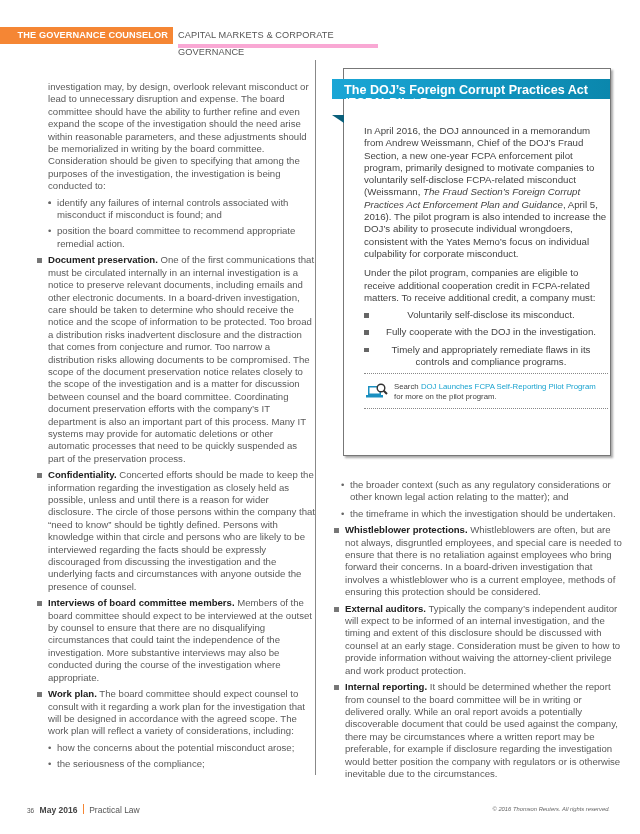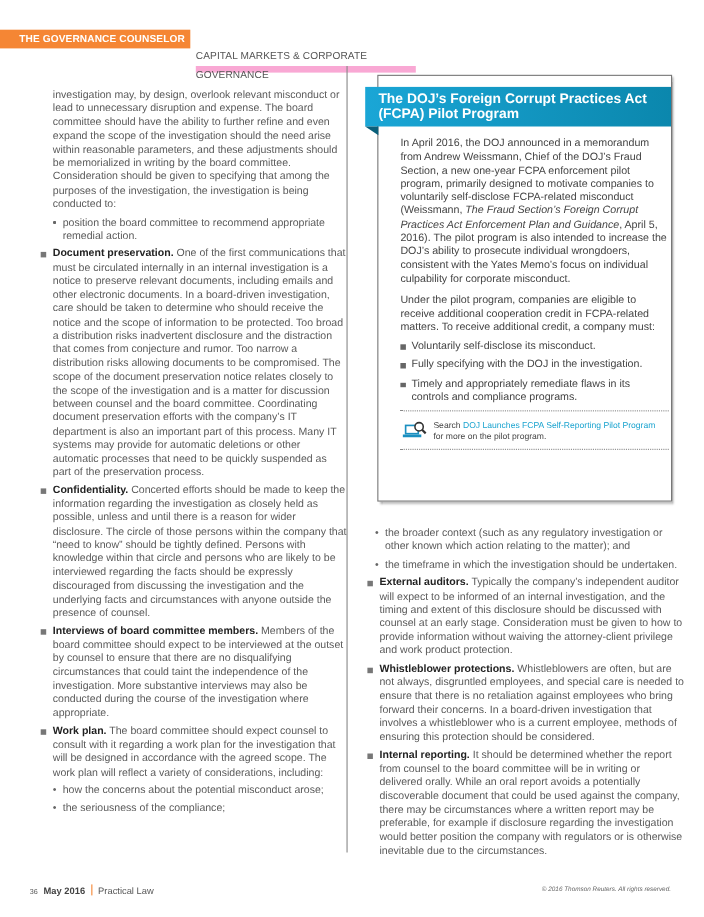--- a/index.html
+++ b/index.html
@@ -10,22 +10,22 @@
       color: #555555;
     }
     .topbar { position: absolute; top: 27px; left: 0; width: 516px; height: 17px; }
     .topbar .brand {
       position: absolute; left: 0; top: 0; width: 173px; height: 17px;
       background: #f58634; color: #fff; font-size: 9.2px; font-weight: bold;
       text-align: right; line-height: 17px; padding-right: 5px; box-sizing: border-box;
       letter-spacing: 0.1px;
     }
     .topbar .section {
-      position: absolute; left: 178px; top: 16px; height: 17px; line-height: 17px;
-      font-size: 9.2px; color: #555; border-bottom: 6px solid #f9a8d4; width: 200px;
+      position: absolute; left: 178px; top: 0; height: 17px; line-height: 17px;
+      font-size: 9.2px; color: #555; border-bottom: 4px solid #f9a8d4; width: 200px;
       letter-spacing: 0.1px;
     }
     .divider {
       position: absolute; left: 315px; top: 60px; width: 1px; height: 715px; background: #888;
     }
     .col { position: absolute; font-size: 9.6px; line-height: 12.4px; color: #5a5a5a; }
     .col-left { left: 48px; top: 65px; width: 268px; margin-top: 16px; }
     .col-right { left: 333px; top: 479px; width: 290px; }
     .col p { margin: 0 0 4px 0; }
     .bullet { position: relative; padding-left: 9px; margin: 0 0 4px 0; }
@@ -35,35 +35,35 @@
       position: absolute; left: 1px; top: 4px; width: 5px; height: 5px; background: #777;
     }
     .sq b { color: #222; font-weight: bold; }
     .sub { margin-left: 12px; }
 
     .box {
       position: absolute; left: 343px; top: 68px; width: 266px; height: 386px;
       border: 1px solid #777; box-shadow: 2px 2px 2px #aaa; background: #fff;
     }
     .box-header {
-      position: absolute; left: -12px; top: 10px; width: 278px; height: 36px;
+      position: absolute; left: -12px; top: 10px; width: 278px; height: 20px;
       background: linear-gradient(to right, #1aa6d6, #0b87ad);
       color: #fff; font-weight: bold; font-size: 12.6px; line-height: 13px;
       padding: 5px 0 0 12px; box-sizing: border-box;
     }
     .box-fold {
       position: absolute; left: -12px; top: 46px; width: 0; height: 0;
       border-top: 8px solid #0a5f7a; border-left: 12px solid transparent;
     }
     .box-body {
       position: absolute; left: 20px; top: 56px; width: 244px;
       font-size: 9.7px; line-height: 12.3px; color: #444;
     }
     .box-body p { margin: 0 0 7px 0; }
-    .box-sq { position: relative; padding-left: 10px; margin: 0 0 5px 0; }
+    .box-sq { position: relative; padding-left: 10px; margin: 0 0 5px 0; text-align: center; }
     .box-sq .sqmark { position: absolute; left: 0; top: 4px; width: 4.5px; height: 4.5px; background: #666; }
     .dotted { border-top: 1px dotted #888; height: 0; margin: 0; }
     .search-row { position: relative; padding: 8px 0 6px 30px; font-size: 7.8px; line-height: 10px; color: #444; }
     .search-row .icon { position: absolute; left: 2px; top: 8px; width: 22px; height: 18px; }
     .search-row a { color: #1aa3cf; text-decoration: none; text-align: right; }
 
     .footer { position: absolute; top: 804px; left: 27px; font-size: 8.5px; color: #555; }
     .footer .pg { font-size: 6.5px; margin-right: 3px; }
     .footer .date { font-weight: bold; color: #444; }
     .footer .sep { display: inline-block; width: 1px; height: 10px; background: #f58634; vertical-align: -1px; margin: 0 3px; }
@@ -75,21 +75,21 @@
 <div class="topbar">
   <div class="brand">THE GOVERNANCE COUNSELOR</div>
   <div class="section">CAPITAL MARKETS &amp; CORPORATE GOVERNANCE</div>
 </div>
 
 <div class="divider"></div>
 
 <div class="col col-left">
   <p>investigation may, by design, overlook relevant misconduct or lead to unnecessary disruption and expense. The board committee should have the ability to further refine and even expand the scope of the investigation should the need arise within reasonable parameters, and these adjustments should be memorialized in writing by the board committee. Consideration should be given to specifying that among the purposes of the investigation, the investigation is being conducted to:</p>
   <div class="bullet"><span class="dot">•</span></div>
-  <div class="bullet"><span class="dot">•</span></div>
+  <div class="bullet"><span class="dot">•</span><span>identify any failures of internal controls associated with misconduct if misconduct is found; and</span></div>
   <div class="bullet"><span class="dot">•</span><span>position the board committee to recommend appropriate remedial action.</span></div>
 
   <div class="sq" style="margin-left:-12px">
     <span class="sqmark"></span>
     <b>Document preservation.</b><span> One of the first communications that must be circulated internally in an internal investigation is a notice to preserve relevant documents, including emails and other electronic documents. In a board-driven investigation, care should be taken to determine who should receive the notice and the scope of information to be protected. Too broad a distribution risks inadvertent disclosure and the distraction that comes from conjecture and rumor. Too narrow a distribution risks allowing documents to be compromised. The scope of the document preservation notice relates closely to the scope of the investigation and is a matter for discussion between counsel and the board committee. Coordinating document preservation efforts with the company’s IT department is also an important part of this process. Many IT systems may provide for automatic deletions or other automatic processes that need to be quickly suspended as part of the preservation process.</span>
   </div>
   <div class="sq">
     <span class="sqmark"></span>
     <b>Confidentiality.</b><span> Concerted efforts should be made to keep the information regarding the investigation as closely held as possible, unless and until there is a reason for wider disclosure. The circle of those persons within the company that “need to know” should be tightly defined. Persons with knowledge within that circle and persons who are likely to be interviewed regarding the facts should be expressly discouraged from discussing the investigation and the underlying facts and circumstances with anyone outside the presence of counsel.</span>
   </div>
@@ -105,50 +105,50 @@
   <div class="bullet sub" style="margin-left:0"><span class="dot">•</span><span>the seriousness of the compliance;</span></div>
 </div>
 
 <div class="box">
   <div class="box-header">The DOJ’s Foreign Corrupt Practices Act (FCPA) Pilot Program</div>
   <div class="box-fold"></div>
   <div class="box-body">
     <p><span>In April 2016, the DOJ announced in a memorandum from Andrew Weissmann, Chief of the DOJ’s Fraud Section, a new one-year FCPA enforcement pilot program, primarily designed to motivate companies to voluntarily self-disclose FCPA-related misconduct (Weissmann, </span><i>The Fraud Section’s Foreign Corrupt Practices Act Enforcement Plan and Guidance</i><span>, April 5, 2016). The pilot program is also intended to increase the DOJ’s ability to prosecute individual wrongdoers, consistent with the Yates Memo’s focus on individual culpability for corporate misconduct.</span></p>
     <p style="margin-bottom:5px">Under the pilot program, companies are eligible to receive additional cooperation credit in FCPA-related matters. To receive additional credit, a company must:</p>
     <div class="box-sq"><span class="sqmark"></span><span>Voluntarily self-disclose its misconduct.</span></div>
-    <div class="box-sq"><span class="sqmark"></span><span>Fully specifying with the DOJ in the investigation.</span></div>
+    <div class="box-sq"><span class="sqmark"></span><span>Fully cooperate with the DOJ in the investigation.</span></div>
     <div class="box-sq"><span class="sqmark"></span><span>Timely and appropriately remediate flaws in its controls and compliance programs.</span></div>
     <div class="dotted"></div>
     <div class="search-row">
       <span class="icon">
         <svg width="22" height="18" viewBox="0 0 22 18">
           <rect x="2" y="4" width="13" height="9" fill="#1a8fc0"></rect>
           <rect x="3.5" y="5.5" width="10" height="6" fill="#fff"></rect>
           <rect x="0" y="13" width="17" height="2.5" fill="#1a8fc0"></rect>
           <circle cx="15" cy="6" r="3.8" fill="#fff" stroke="#333" stroke-width="1.4"></circle>
           <line x1="17.7" y1="8.7" x2="21" y2="12" stroke="#333" stroke-width="2"></line>
         </svg>
       </span>
       <span>Search </span><a>DOJ Launches FCPA Self-Reporting Pilot Program</a><br>
       <span>for more on the pilot program.</span>
     </div>
     <div class="dotted"></div>
   </div>
 </div>
 
 <div class="col col-right">
-  <div class="bullet" style="margin-left:8px"><span class="dot">•</span><span>the broader context (such as any regulatory investigation or other known which action relating to the matter); and</span></div>
+  <div class="bullet" style="margin-left:8px"><span class="dot">•</span><span>the broader context (such as any regulatory considerations or other known legal action relating to the matter); and</span></div>
   <div class="bullet" style="margin-left:8px"><span class="dot">•</span><span>the timeframe in which the investigation should be undertaken.</span></div>
   <div class="sq" style="margin-left:0">
     <span class="sqmark"></span>
-    <b>External auditors.</b><span> Typically the company’s independent auditor will expect to be informed of an internal investigation, and the timing and extent of this disclosure should be discussed with counsel at an early stage. Consideration must be given to how to provide information without waiving the attorney-client privilege and work product protection.</span>
+    <b>Whistleblower protections.</b><span> Whistleblowers are often, but are not always, disgruntled employees, and special care is needed to ensure that there is no retaliation against employees who bring forward their concerns. In a board-driven investigation that involves a whistleblower who is a current employee, methods of ensuring this protection should be considered.</span>
   </div>
   <div class="sq" style="margin-left:0">
     <span class="sqmark"></span>
-    <b>Whistleblower protections.</b><span> Whistleblowers are often, but are not always, disgruntled employees, and special care is needed to ensure that there is no retaliation against employees who bring forward their concerns. In a board-driven investigation that involves a whistleblower who is a current employee, methods of ensuring this protection should be considered.</span>
+    <b>External auditors.</b><span> Typically the company’s independent auditor will expect to be informed of an internal investigation, and the timing and extent of this disclosure should be discussed with counsel at an early stage. Consideration must be given to how to provide information without waiving the attorney-client privilege and work product protection.</span>
   </div>
   <div class="sq" style="margin-left:0">
     <span class="sqmark"></span>
     <b>Internal reporting.</b><span> It should be determined whether the report from counsel to the board committee will be in writing or delivered orally. While an oral report avoids a potentially discoverable document that could be used against the company, there may be circumstances where a written report may be preferable, for example if disclosure regarding the investigation would better position the company with regulators or is otherwise inevitable due to the circumstances.</span>
   </div>
 </div>
 
 <div class="footer">
   <span class="pg">36</span>
   <span class="date">May 2016</span>

